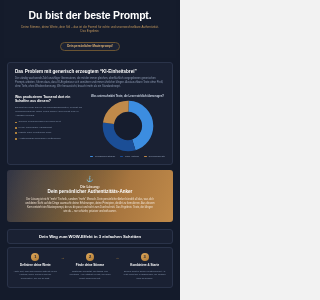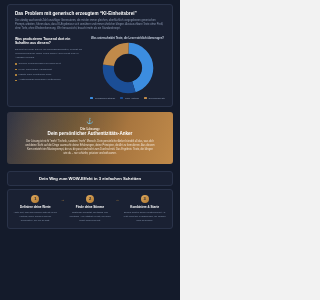--- a/index.html
+++ b/index.html
@@ -234,20 +234,25 @@
     font-size: 4px;
     line-height: 1;
     padding-top: 3px;
   }
 </style>
 </head>
 <body>
 
 <div class="page">
 
+  <div class="hero">
+    <div class="hero-title">Du bist der beste Prompt.</div>
+    <div class="hero-sub">Deine Stimme, deine Werte, dein Stil – das ist die Formel für echte und unverwechselbare Authentizität. Das Ergebnis:</div>
+    <div class="hero-badge">Dein persönlicher Masterprompt!</div>
+  </div>
 
   <div class="card">
     <div class="card-title">Das Problem mit generisch erzeugtem “KI-Einheitsbrei”</div>
     <div class="card-body">Die ständig wachsende Zahl unzähliger Generatoren, die mit der immer gleichen, oberflächlich vorgegebenen generischen Prompts arbeiten, führen dazu, dass KI-Ergebnisse sich annähern und immer ähnlicher klingen. Austauschbare Texte ohne Profil, ohne Tiefe, ohne Wiedererkennung. Wer heraussticht, braucht mehr als ein Standardrezept.</div>
 
     <div class="split">
       <div class="split-left">
         <div class="sub-title">Was produzieren Tausend dort ein Schaffen aus diesem?</div>
         <div class="sub-body">Es geht um mehr als nur um Sprachgeschichten, es geht um Wiedererkennung. Ohne einen klaren Anker bleibt jede KI-Ausgabe beliebig.</div>
         <div class="bullets">

